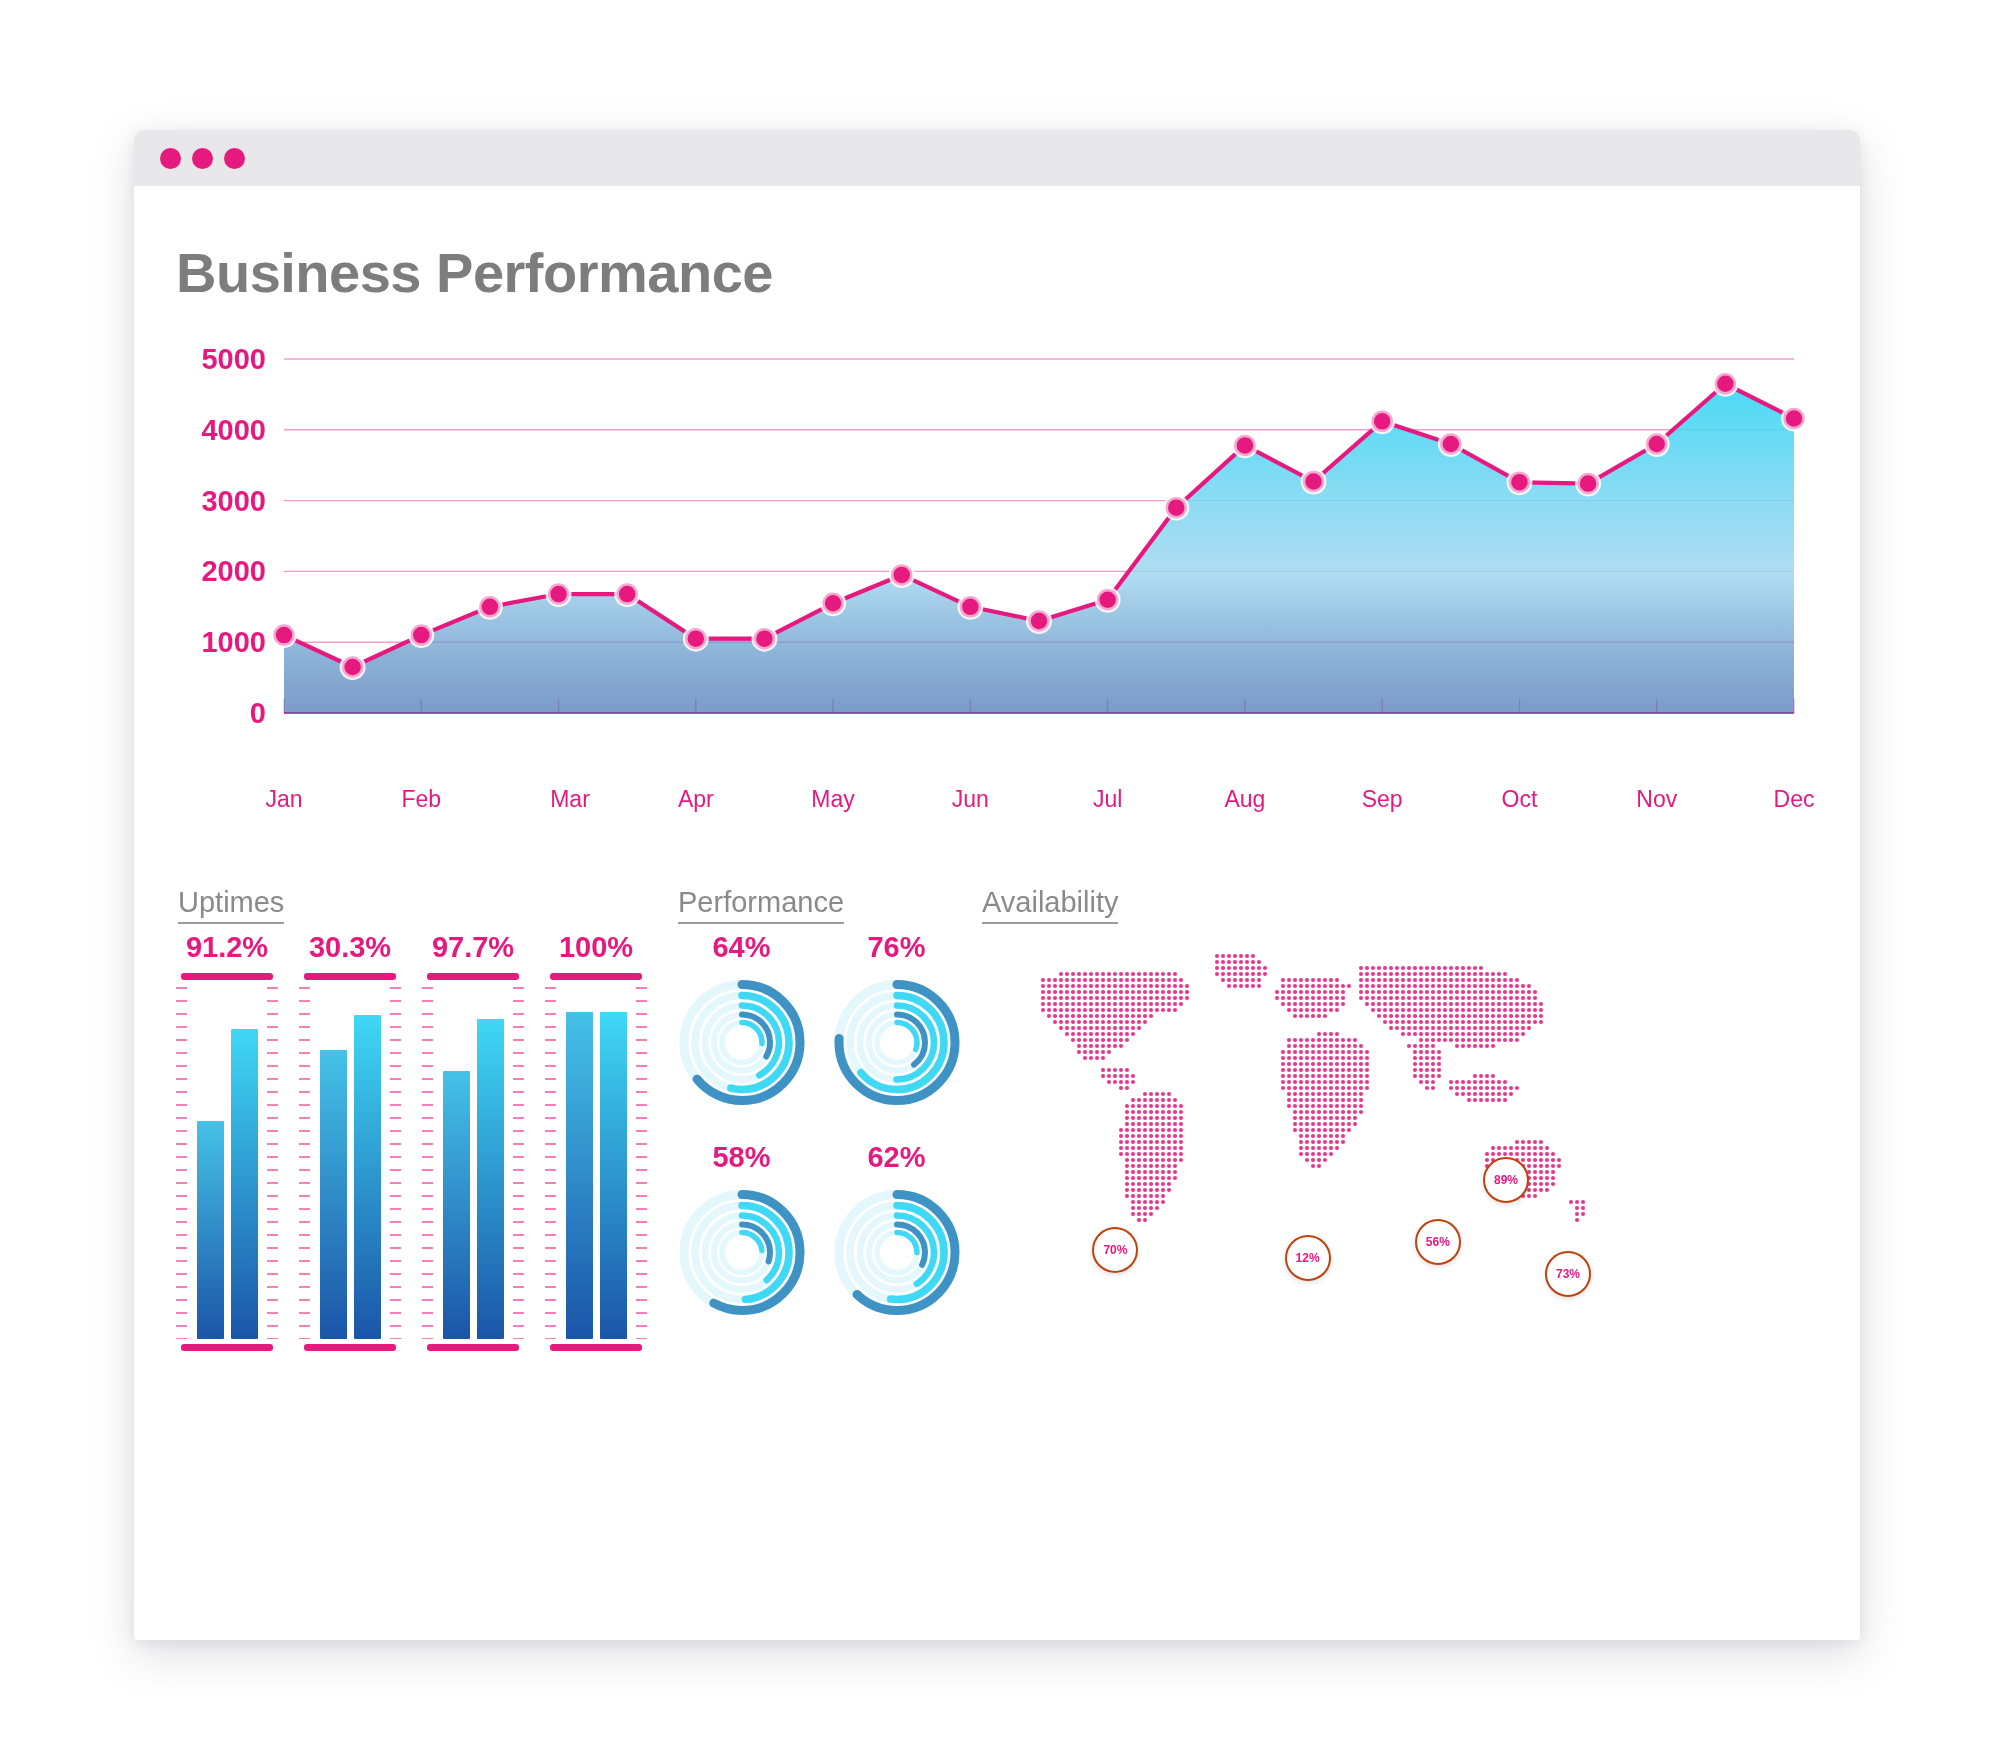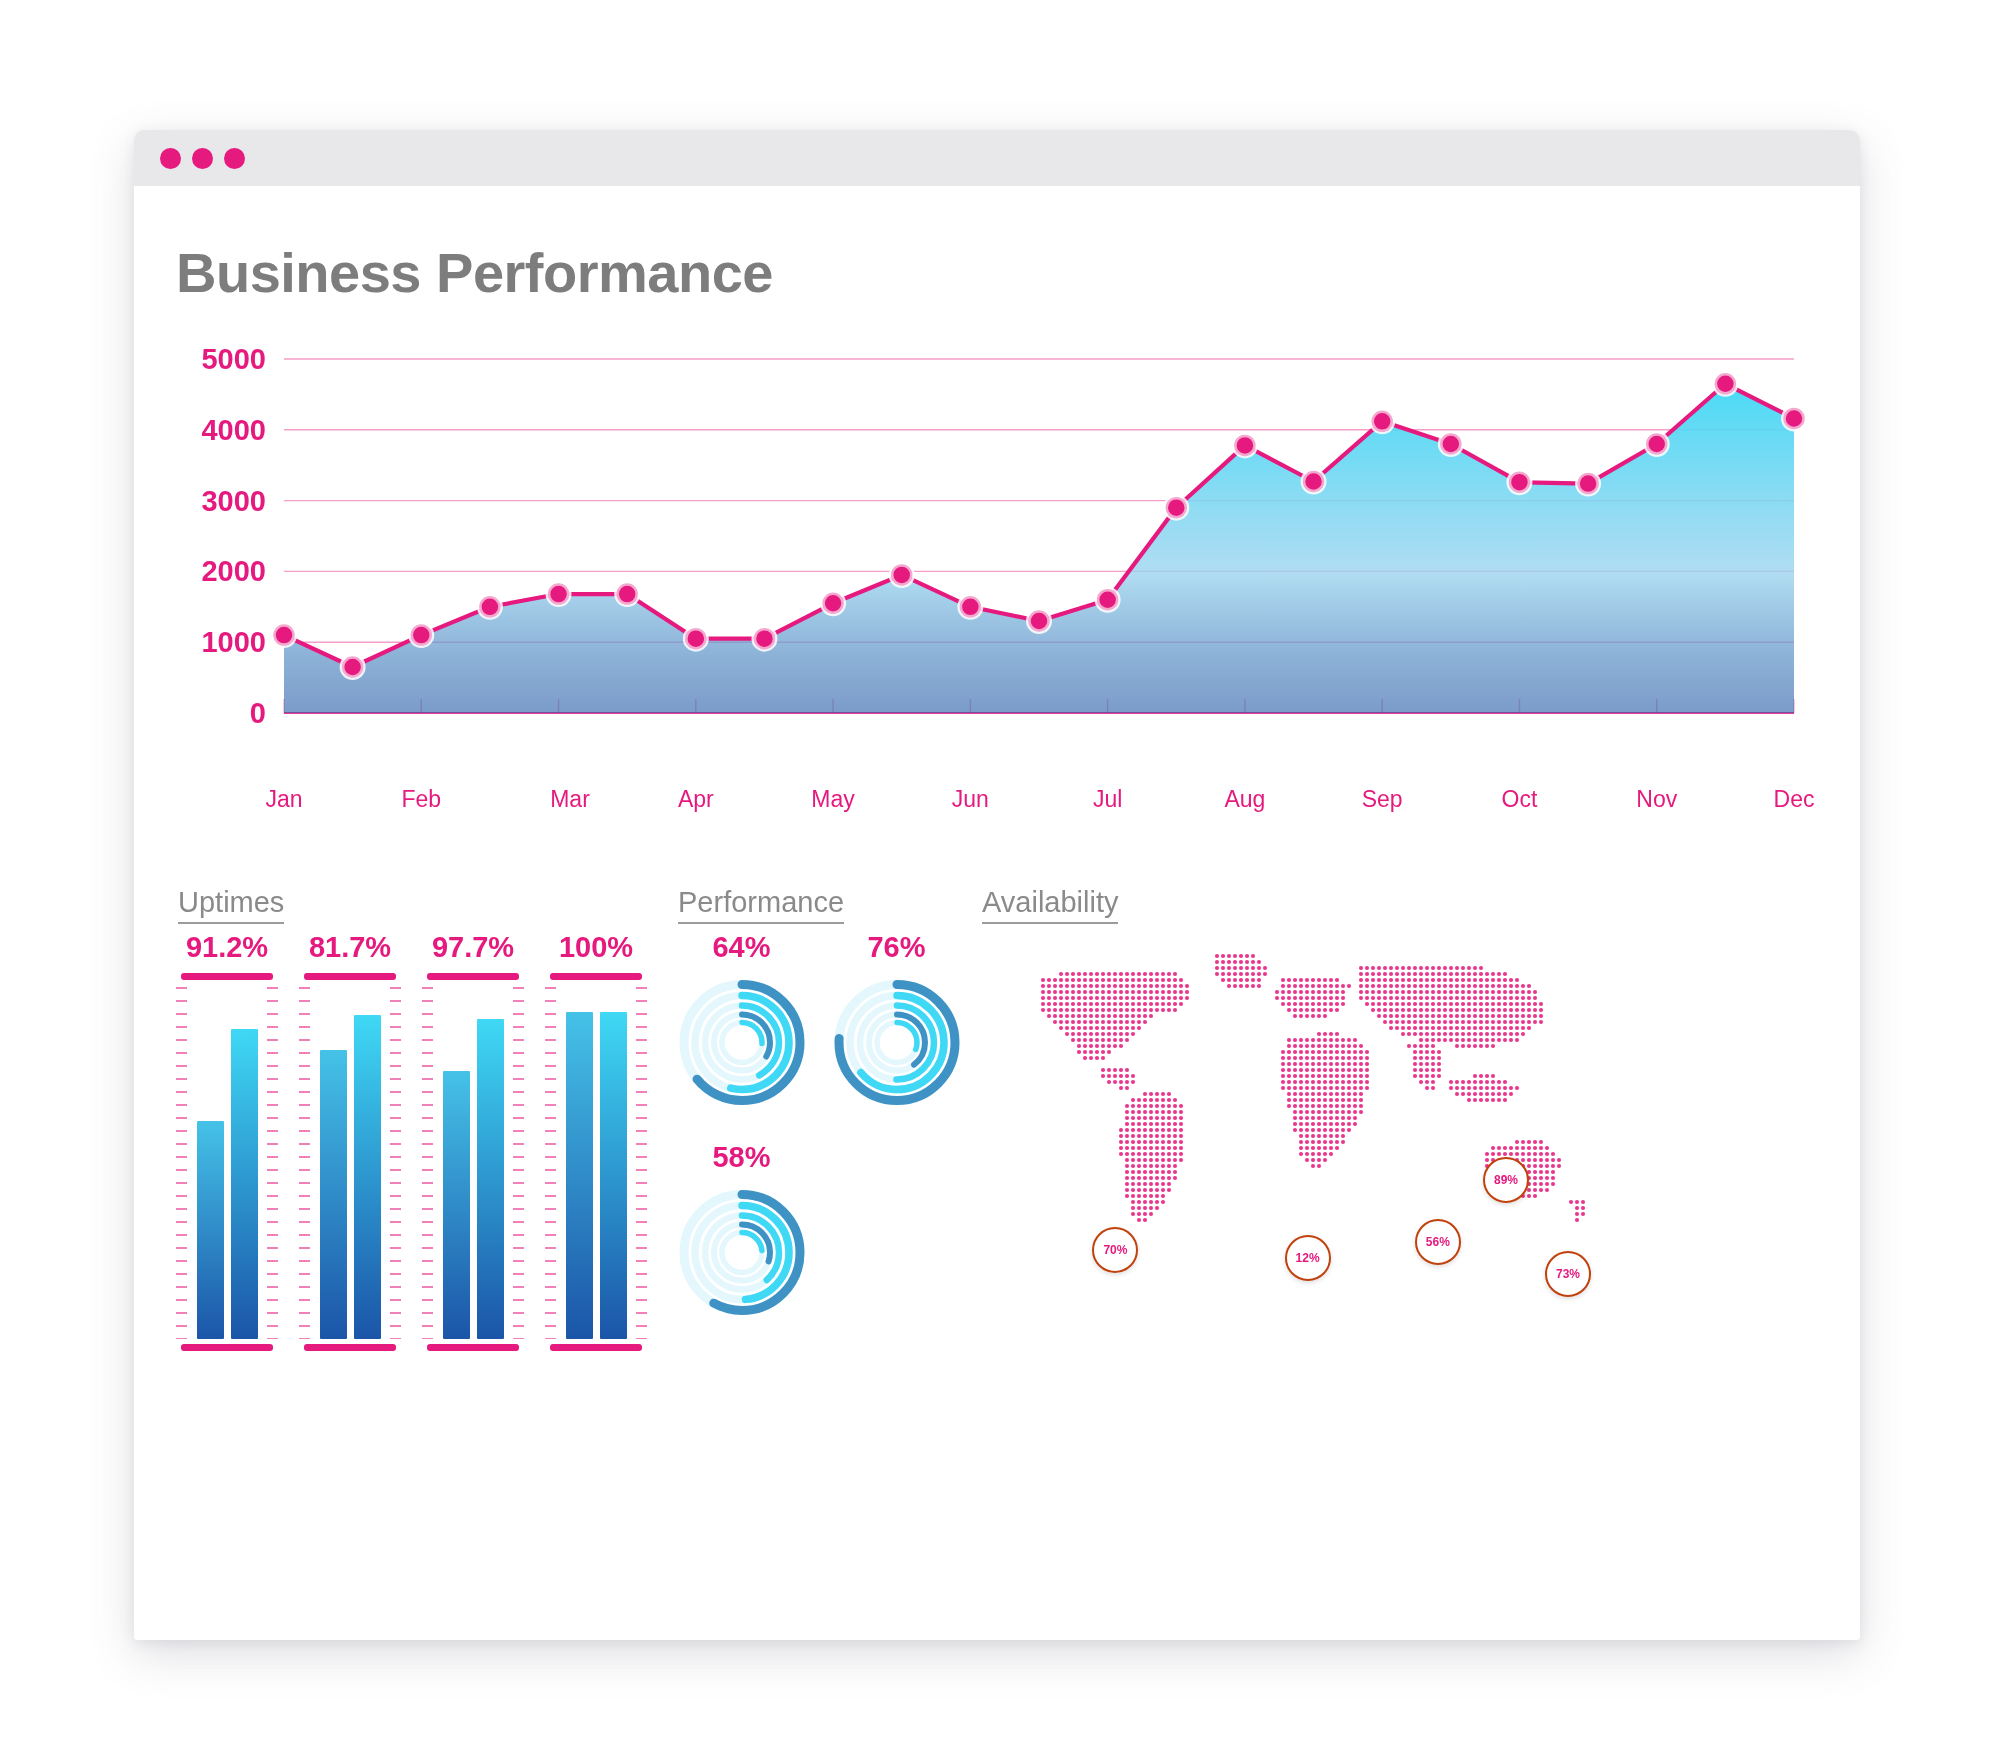--- a/index.html
+++ b/index.html
@@ -359,21 +359,21 @@
               <div class="ticks left"></div>
               <div class="ticks right"></div>
               <div class="bars">
                 <div class="bar a" style="height: 62%;"></div>
                 <div class="bar b" style="height: 88%;"></div>
               </div>
             </div>
             <div class="cap-bottom"></div>
           </div>
           <div class="bar-group" style="left: 123px;">
-            <div class="bar-pct">81.7%</div>
+            <div class="bar-pct">30.3%</div>
             <div class="cap-top"></div>
             <div class="bar-well">
               <div class="ticks left"></div>
               <div class="ticks right"></div>
               <div class="bars">
                 <div class="bar a" style="height: 82%;"></div>
                 <div class="bar b" style="height: 92%;"></div>
               </div>
             </div>
             <div class="cap-bottom"></div>
@@ -442,20 +442,35 @@
               <circle cx="67.5" cy="67.5" r="58" fill="none" stroke="#e3f7fd" stroke-width="9"></circle>
               <circle cx="67.5" cy="67.5" r="58" fill="none" stroke="#3f93c4" stroke-width="9" stroke-linecap="round" stroke-dasharray="211.36635373352127 364.424747816416" transform="rotate(-90 67.5 67.5)"></circle>
               <circle cx="67.5" cy="67.5" r="47" fill="none" stroke="#e3f7fd" stroke-width="7.5"></circle>
               <circle cx="67.5" cy="67.5" r="47" fill="none" stroke="#3fd8f5" stroke-width="7.5" stroke-linecap="round" stroke-dasharray="143.87489043792104 295.3097094374406" transform="rotate(-90 67.5 67.5)"></circle>
               <circle cx="67.5" cy="67.5" r="37" fill="none" stroke="#e3f7fd" stroke-width="6.5"></circle>
               <circle cx="67.5" cy="67.5" r="37" fill="none" stroke="#3fd8f5" stroke-width="6.5" stroke-linecap="round" stroke-dasharray="88.99252341676879 232.4778563656447" transform="rotate(-90 67.5 67.5)"></circle>
               <circle cx="67.5" cy="67.5" r="28" fill="none" stroke="#e3f7fd" stroke-width="6"></circle>
               <circle cx="67.5" cy="67.5" r="28" fill="none" stroke="#3f93c4" stroke-width="6" stroke-linecap="round" stroke-dasharray="53.06024328207017 175.92918860102841" transform="rotate(-90 67.5 67.5)"></circle>
               <circle cx="67.5" cy="67.5" r="20" fill="none" stroke="#e3f7fd" stroke-width="5.5"></circle>
               <circle cx="67.5" cy="67.5" r="20" fill="none" stroke="#3fd8f5" stroke-width="5.5" stroke-linecap="round" stroke-dasharray="29.15397982531328 125.66370614359172" transform="rotate(-90 67.5 67.5)"></circle>
+            </svg>
+          </div>
+          <div class="donut-cell" style="left: 155px; top: 210px;">
+            <div class="donut-pct">62%</div>
+            <svg class="donut-svg" width="135" height="135" viewBox="0 0 135 135">
+              <circle cx="67.5" cy="67.5" r="58" fill="none" stroke="#e3f7fd" stroke-width="9"></circle>
+              <circle cx="67.5" cy="67.5" r="58" fill="none" stroke="#3f93c4" stroke-width="9" stroke-linecap="round" stroke-dasharray="225.94334364617794 364.424747816416" transform="rotate(-90 67.5 67.5)"></circle>
+              <circle cx="67.5" cy="67.5" r="47" fill="none" stroke="#e3f7fd" stroke-width="7.5"></circle>
+              <circle cx="67.5" cy="67.5" r="47" fill="none" stroke="#3fd8f5" stroke-width="7.5" stroke-linecap="round" stroke-dasharray="153.79729667501903 295.3097094374406" transform="rotate(-90 67.5 67.5)"></circle>
+              <circle cx="67.5" cy="67.5" r="37" fill="none" stroke="#e3f7fd" stroke-width="6.5"></circle>
+              <circle cx="67.5" cy="67.5" r="37" fill="none" stroke="#3fd8f5" stroke-width="6.5" stroke-linecap="round" stroke-dasharray="95.1299388248218 232.4778563656447" transform="rotate(-90 67.5 67.5)"></circle>
+              <circle cx="67.5" cy="67.5" r="28" fill="none" stroke="#e3f7fd" stroke-width="6"></circle>
+              <circle cx="67.5" cy="67.5" r="28" fill="none" stroke="#3f93c4" stroke-width="6" stroke-linecap="round" stroke-dasharray="56.71957040497156 175.92918860102841" transform="rotate(-90 67.5 67.5)"></circle>
+              <circle cx="67.5" cy="67.5" r="20" fill="none" stroke="#e3f7fd" stroke-width="5.5"></circle>
+              <circle cx="67.5" cy="67.5" r="20" fill="none" stroke="#3fd8f5" stroke-width="5.5" stroke-linecap="round" stroke-dasharray="31.16459912361075 125.66370614359172" transform="rotate(-90 67.5 67.5)"></circle>
             </svg>
           </div>
         </div>
       <div id="availability"><svg width="620" height="330" viewBox="0 0 620 330">
             <g fill="#e6197e" fill-opacity="0.88">
               <circle cx="238" cy="10" r="2.05"></circle>
               <circle cx="244" cy="10" r="2.05"></circle>
               <circle cx="250" cy="10" r="2.05"></circle>
               <circle cx="256" cy="10" r="2.05"></circle>
               <circle cx="262" cy="10" r="2.05"></circle>

